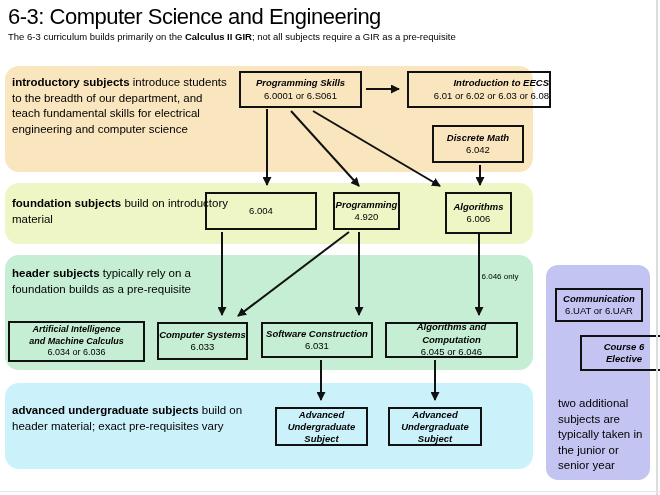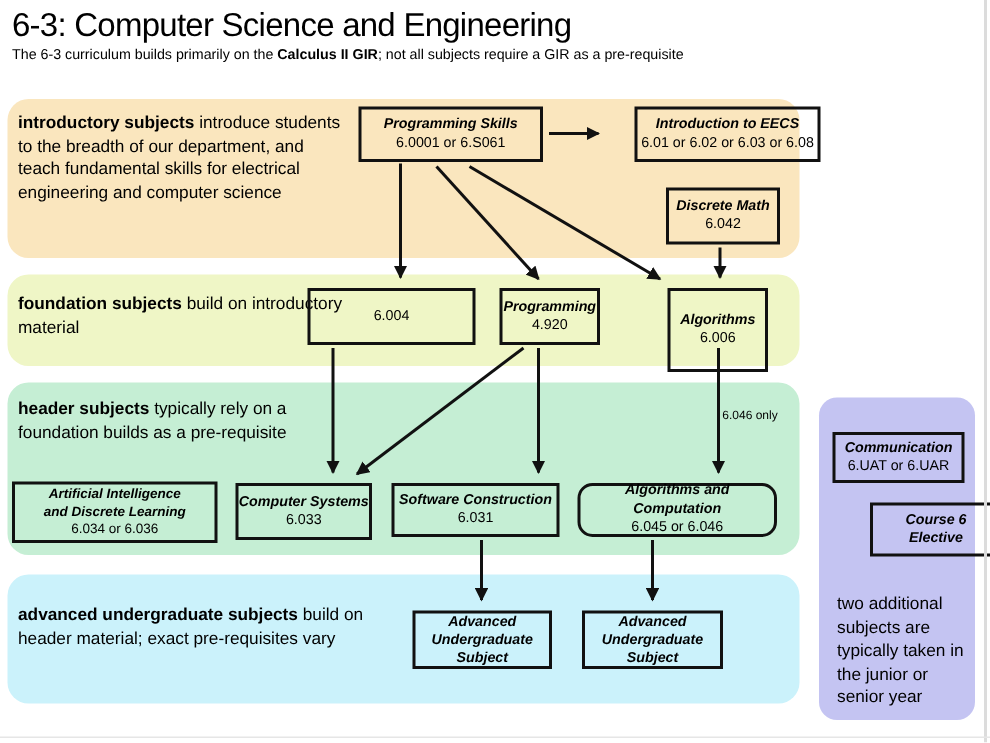--- a/index.html
+++ b/index.html
@@ -39,55 +39,55 @@
 
 <div class="abs band-text" style="left:12px;top:75px;width:218px;"><b>introductory subjects</b><span> introduce students to the breadth of our department, and teach fundamental skills for electrical engineering and computer science</span></div>
 <div class="abs band-text" style="left:12px;top:196px;width:220px;"><b>foundation subjects</b><span> build on introductory material</span></div>
 <div class="abs band-text" style="left:12px;top:266px;width:220px;"><b>header subjects</b><span> typically rely on a foundation builds as a pre-requisite</span></div>
 <div class="abs band-text" style="left:12px;top:403px;width:232px;"><b>advanced undergraduate subjects</b><span> build on header material; exact pre-requisites vary</span></div>
 
 <div class="abs cbox" style="left:239px;top:71px;width:123px;height:37px;">
   <div class="t">Programming Skills</div>
   <div class="n">6.0001 or 6.S061</div>
 </div>
-<div class="abs cbox" style="left:423px;top:71px;width:124px;height:37px;">
+<div class="abs cbox" style="left:407px;top:71px;width:144px;height:37px;align-items:flex-end;">
   <div class="t">Introduction to EECS</div>
   <div class="n">6.01 or 6.02 or 6.03 or 6.08</div>
 </div>
-<div class="abs cbox" style="left:444px;top:125px;width:76px;height:38px;">
+<div class="abs cbox" style="left:432px;top:125px;width:92px;height:38px;">
   <div class="t">Discrete Math</div>
   <div class="n">6.042</div>
 </div>
 
 <div class="abs cbox" style="left:205px;top:192px;width:112px;height:38px;">
   <div class="n">6.004</div>
 </div>
 <div class="abs cbox" style="left:333px;top:192px;width:67px;height:38px;">
   <div class="t">Programming</div>
   <div class="n">4.920</div>
 </div>
-<div class="abs cbox" style="left:445px;top:192px;width:67px;height:56px;">
+<div class="abs cbox" style="left:445px;top:192px;width:67px;height:42px;">
   <div class="t">Algorithms</div>
   <div class="n">6.006</div>
 </div>
 
 <div class="abs cbox" style="left:8px;top:321px;width:137px;height:41px;font-size:9px;line-height:11.5px;">
   <div class="t">Artificial Intelligence</div>
-  <div class="t">and Discrete Learning</div>
+  <div class="t">and Machine Calculus</div>
   <div class="n">6.034 or 6.036</div>
 </div>
 <div class="abs cbox" style="left:157px;top:322px;width:91px;height:38px;">
   <div class="t">Computer Systems</div>
   <div class="n">6.033</div>
 </div>
 <div class="abs cbox" style="left:261px;top:322px;width:112px;height:36px;">
   <div class="t">Software Construction</div>
   <div class="n">6.031</div>
 </div>
-<div class="abs cbox" style="left:385px;top:322px;width:133px;height:36px;border-radius:10px;">
+<div class="abs cbox" style="left:385px;top:322px;width:133px;height:36px;">
   <div class="t">Algorithms and Computation</div>
   <div class="n">6.045 or 6.046</div>
 </div>
 
 <div class="abs small-label" style="left:481px;top:272px;width:38px;">6.046 only</div>
 
 <div class="abs cbox" style="left:275px;top:407px;width:93px;height:39px;padding:2px 6px;line-height:12px;">
   <div class="t">Advanced Undergraduate Subject</div>
 </div>
 <div class="abs cbox" style="left:388px;top:407px;width:94px;height:39px;padding:2px 6px;line-height:12px;">

